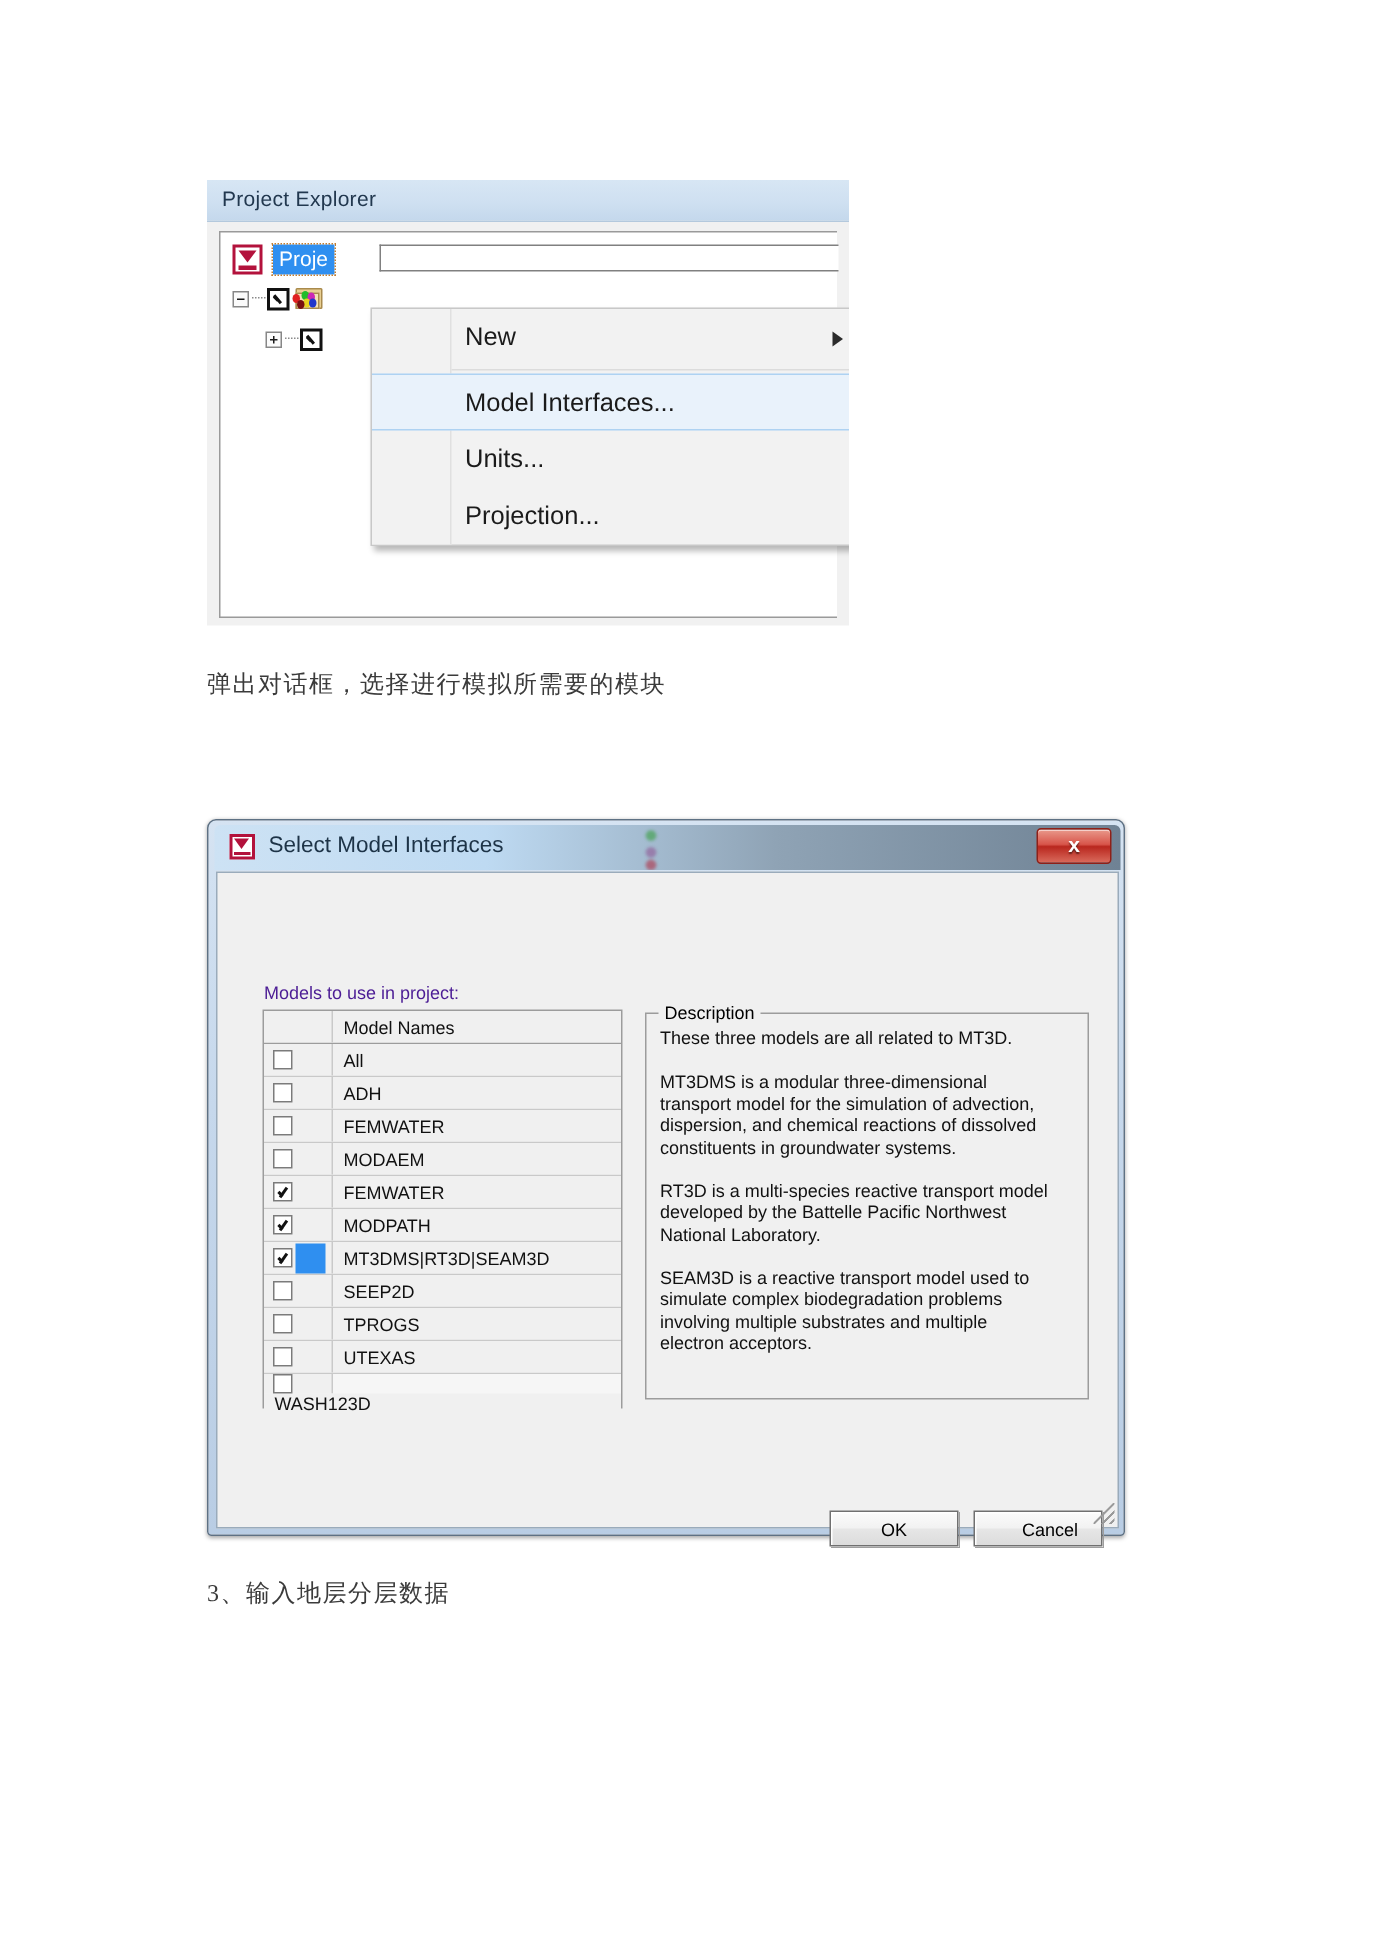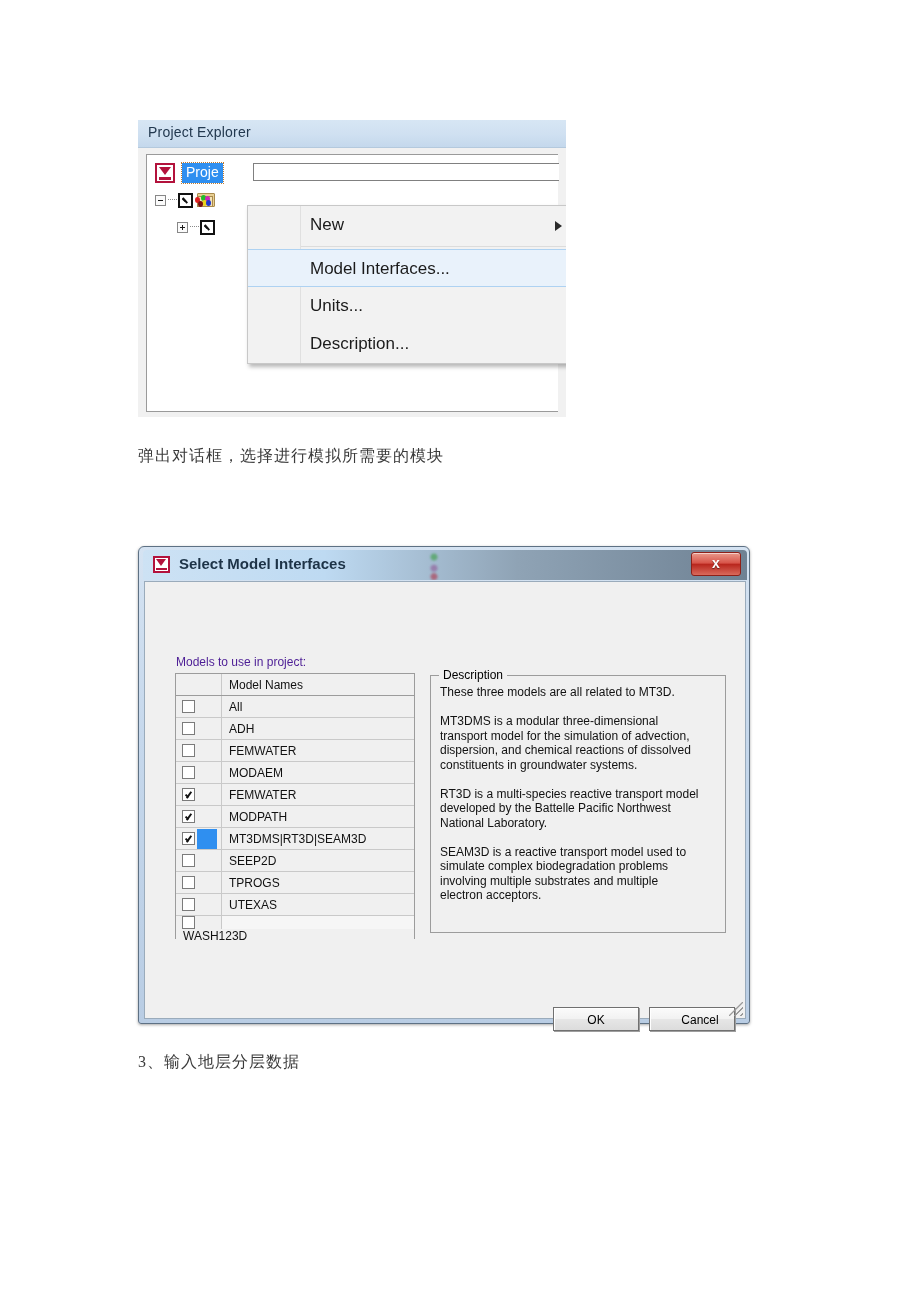--- a/index.html
+++ b/index.html
@@ -183,21 +183,21 @@
   #dlg-title-icon .tri{
     position:absolute;left:1px;top:1px;width:0;height:0;
     border-left:5px solid transparent;border-right:5px solid transparent;
     border-top:7px solid #b3123c;
   }
   #dlg-title-icon .bar{
     position:absolute;left:1px;bottom:1px;width:11px;height:2px;background:#b3123c;
   }
   #dlg-title-text{
     position:absolute;left:36px;top:5px;
-    font-family:"Liberation Sans",sans-serif;font-size:15px;color:#1d3347;font-weight:bold;
+    font-family:"Liberation Sans",sans-serif;font-size:15px;color:#1d3347;
   }
   
   #artifact{
     position:absolute;left:286px;top:2px;width:10px;height:28px;opacity:.55;
     background:
       radial-gradient(circle at 50% 18%,#2f9b34 0 3px,transparent 4px),
       radial-gradient(circle at 50% 58%,#8e4e8e 0 3px,transparent 4px),
       radial-gradient(circle at 50% 88%,#b0243a 0 3px,transparent 4px);
     filter:blur(1.2px);
   }
@@ -338,21 +338,21 @@
 
         <div class="mi sel">
           <span>Model Interfaces...</span>
         </div>
 
         <div class="mi">
           <span>Units...</span>
         </div>
 
         <div class="mi">
-          <span>Description...</span>
+          <span>Projection...</span>
         </div>
       </div>
 
     </div>
   </div>
 </div>
 
 <div class="cn-caption" id="cap1">弹出对话框，选择进行模拟所需要的模块</div>
 
 <div id="dlg">

